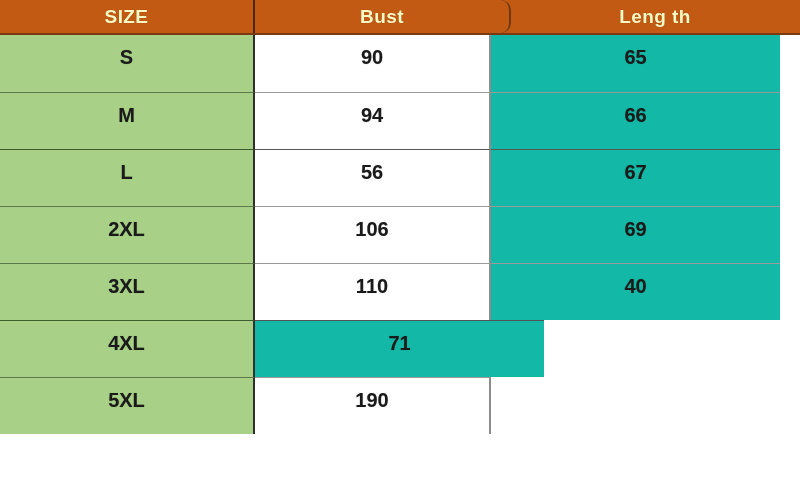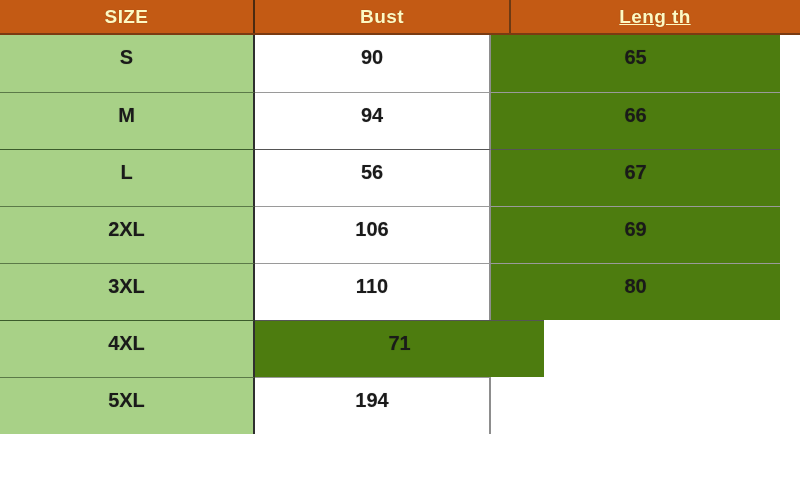--- a/index.html
+++ b/index.html
@@ -38,22 +38,22 @@
     justify-content: center;
     box-sizing: border-box;
     height: 100%;
     color: #fef9c3;
     font-weight: bold;
     font-size: 19px;
     letter-spacing: 0.4px;
     text-shadow: 0 0 1px rgba(0,0,0,0.35);
   }
   .hcell.col-size   { width: 255px; border-right: 2px solid #4a2a10; }
-  .hcell.col-bust   { width: 256px; border-right: 2px solid #6d3a14; }
-  .hcell.col-length { width: 288px; text-decoration: underline; }
+  .hcell.col-bust   { width: 256px; border-right: 2px solid #6d3a14; border-radius: 10px; }
+  .hcell.col-length { width: 288px; }
 
   
   .chart-body {
     width: 800px;
     height: 456px;
     box-sizing: border-box;
   }
   .chart-row {
     display: flex;
     width: 800px;
@@ -79,21 +79,21 @@
     border-top: 1px solid #5b7a48;
   }
   .cell.col-bust {
     width: 236px;
     background: #ffffff;
     border-right: 2px solid #8d8d8d;
     border-top: 1px solid #9a9a9a;
   }
   .cell.col-length {
     width: 289px;
-    background: #4d7c0f;
+    background: #14b8a6;
     border-top: 1px solid #9a9a9a;
   }
   
   .chart-row:first-child .cell.col-size,
   .chart-row:first-child .cell.col-bust,
   .chart-row:first-child .cell.col-length {
     border-top: none;
   }
   
   .chart-row.strong-rule .cell.col-size   { border-top-color: #3c5c2c; }
@@ -134,27 +134,27 @@
 
     <div class="chart-row">
       <div class="cell col-size">2XL</div>
       <div class="cell col-bust">106</div>
       <div class="cell col-length">69</div>
     </div>
 
     <div class="chart-row">
       <div class="cell col-size">3XL</div>
       <div class="cell col-bust">110</div>
-      <div class="cell col-length">80</div>
+      <div class="cell col-length">40</div>
     </div>
 
     <div class="chart-row strong-rule">
       <div class="cell col-size">4XL</div>
       <div class="cell col-length">71</div>
     </div>
 
     <div class="chart-row">
       <div class="cell col-size">5XL</div>
-      <div class="cell col-bust">194</div>
+      <div class="cell col-bust">190</div>
     </div>
 
   </div>
 </div>
 
 </body></html>

